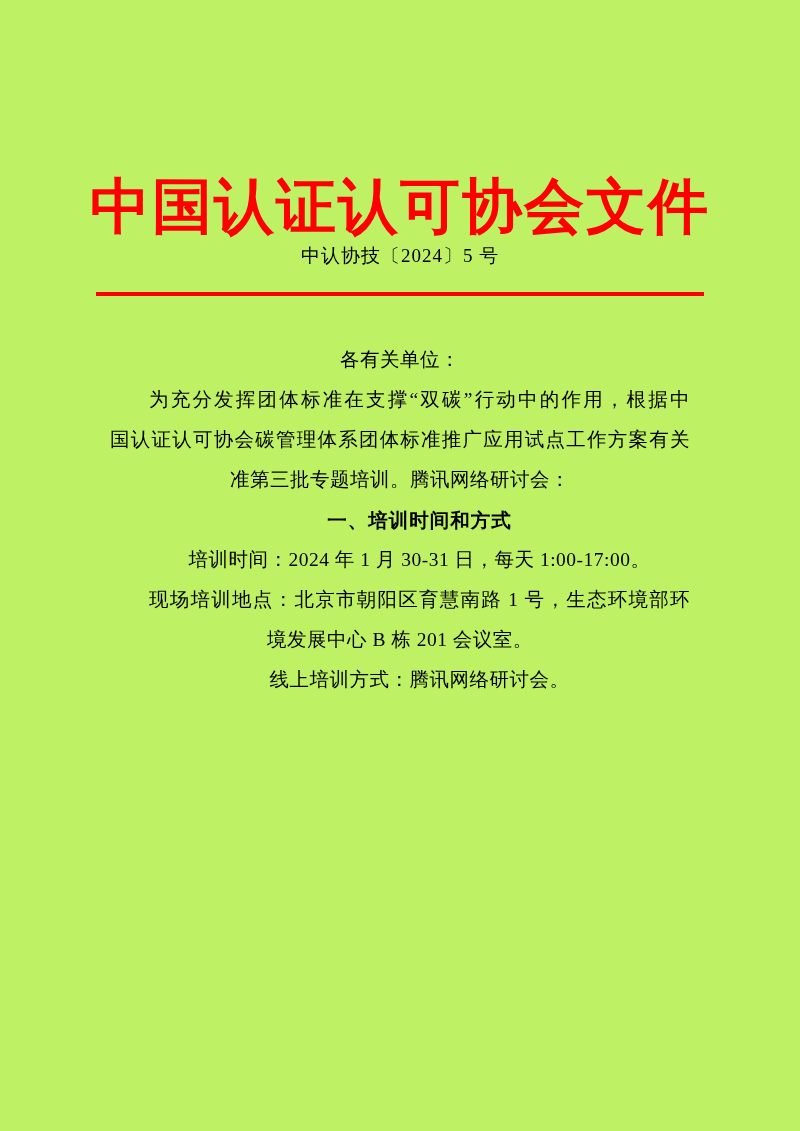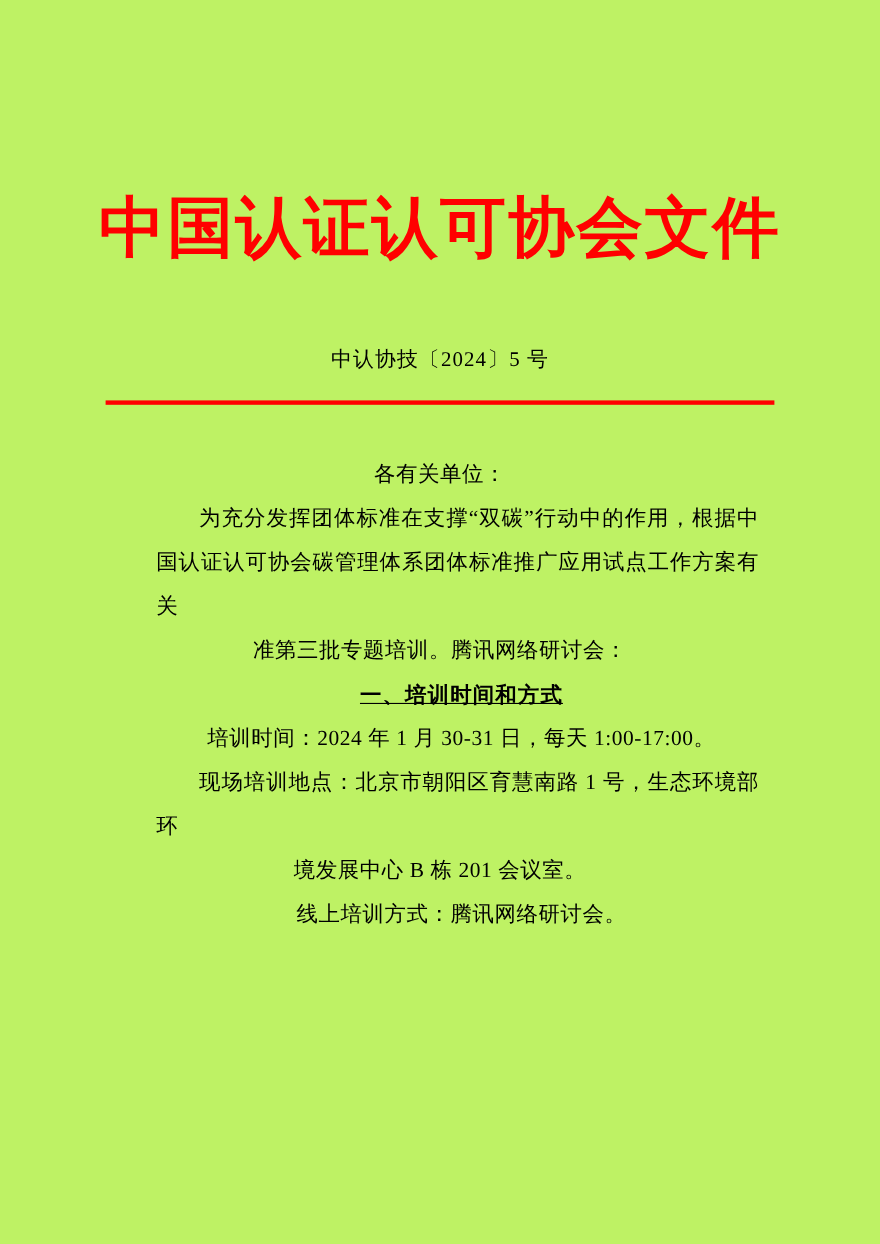--- a/index.html
+++ b/index.html
@@ -21,21 +21,20 @@
     text-align: center;
     color: #ff0000;
     font-size: 60px;
     line-height: 75px;
     font-weight: bold;
     letter-spacing: 2px;
     white-space: nowrap;
   }
 
   .doc-number {
-    margin-top: 72px;
     text-align: center;
     font-size: 19px;
     line-height: 22px;
     letter-spacing: 1px;
   }
 
   .red-rule {
     width: 608px;
     height: 4px;
     background: #ff0000;
@@ -58,30 +57,28 @@
     font-size: 19.5px;
     line-height: 40px;
     letter-spacing: 0.5px;
   }
 
   .line { text-align: center; }
 
   .fill {
     text-align: justify;
     text-align-last: justify;
-    margin-left: 32px;
   }
 
   .indent { text-indent: 2em; }
 
   .heading {
     font-family: "Liberation Sans", "DejaVu Sans", sans-serif;
     font-weight: bold;
     letter-spacing: 1px;
-    text-decoration: underline;
   }
 </style>
 </head>
 <body>
 
 <div class="page">
 
   <div class="doc-header-title">中国认证认可协会文件</div>
 
   <div class="doc-number">中认协技〔2024〕5 号</div>

